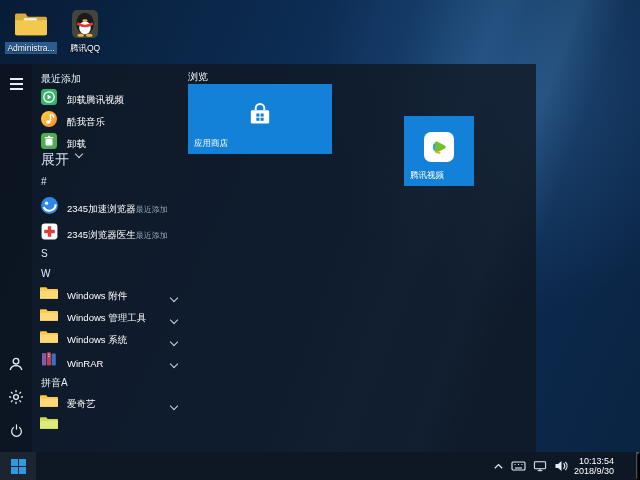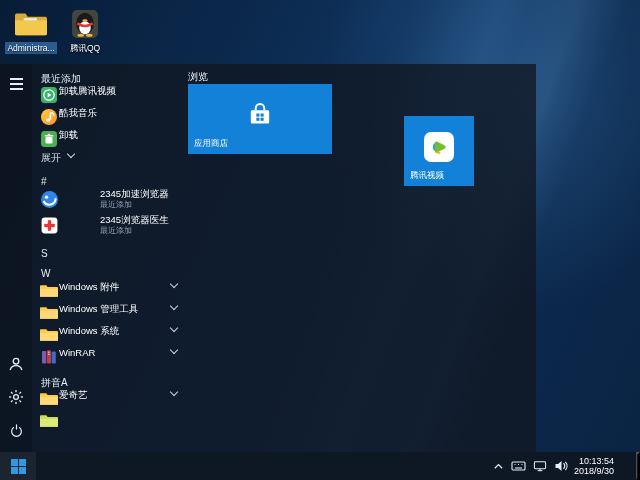--- a/index.html
+++ b/index.html
@@ -32,30 +32,30 @@
     justify-content:space-between;align-items:center;padding:8px 0 10px;
     background:rgba(5,10,16,.30);box-sizing:border-box;}
   .rail button{background:none;border:0;padding:0;display:flex;align-items:center;justify-content:center;width:24px;height:24px;}
   .rail-bottom{display:flex;flex-direction:column;gap:9px;align-items:center;}
   .hamb{display:flex;flex-direction:column;gap:3px;}
   .hamb span{width:13px;height:2px;background:#e8eef5;display:block;}
   
   .apps{width:154px;flex:0 0 154px;padding-top:4px;box-sizing:border-box;overflow:hidden;height:100%;}
   .sm-header{height:13px;padding:2px 0 0 9px;font-size:10px;color:#e6edf4;margin-top:2px;}
   .sm-header.mt{margin-top:5px;}
-  .sm-row{display:flex;align-items:flex-start;height:22px;padding:0 8px 0 7px;gap:0;font-size:9.5px;color:#fff;}
+  .sm-row{display:flex;align-items:flex-end;height:22px;padding:0 8px 0 7px;gap:8px;font-size:9.5px;color:#fff;}
   .sm-row.tall{height:26px;}
   .ic{width:20px;height:20px;flex:0 0 20px;display:flex;align-items:center;justify-content:center;}
   .sm-label{white-space:nowrap;overflow:hidden;}
-  .sm-col{display:flex;flex-direction:column;line-height:10px;margin-left:41px;}
+  .sm-col{display:flex;line-height:10px;}
   .sm-sub{font-size:8px;color:#93a2b3;margin-top:1px;}
   .chev{margin-left:auto;width:8px;height:8px;position:relative;flex:0 0 8px;}
   .chev::before{content:"";position:absolute;left:1px;top:0px;width:5px;height:5px;
     border-right:1.4px solid #cdd7e2;border-bottom:1.4px solid #cdd7e2;transform:rotate(45deg);}
-  .sm-expand{display:flex;align-items:flex-start;gap:6px;height:18px;padding-left:9px;font-size:10px;color:#d7dfe8;}
+  .sm-expand{display:flex;align-items:flex-start;gap:6px;height:18px;padding-left:9px;font-size:14px;color:#d7dfe8;}
   .sm-expand .chev{margin-left:0;}
   
   .tiles{flex:1;padding:6px 0 0 2px;}
   .tile-group-label{font-size:10px;color:#eef3f8;height:14px;margin-bottom:0;}
   .tiles-row{position:relative;height:90px;}
   .tile{position:absolute;top:0;height:70px;background:#1381d7;}
   .tile-wide{left:0;width:144px;}
   .tile-med{left:216px;width:70px;margin-top:32px;}
   .tile-icon{position:absolute;left:50%;top:44%;transform:translate(-50%,-50%);}
   .tile-label{position:absolute;left:6px;bottom:4px;font-size:8.5px;color:#fff;white-space:nowrap;}

